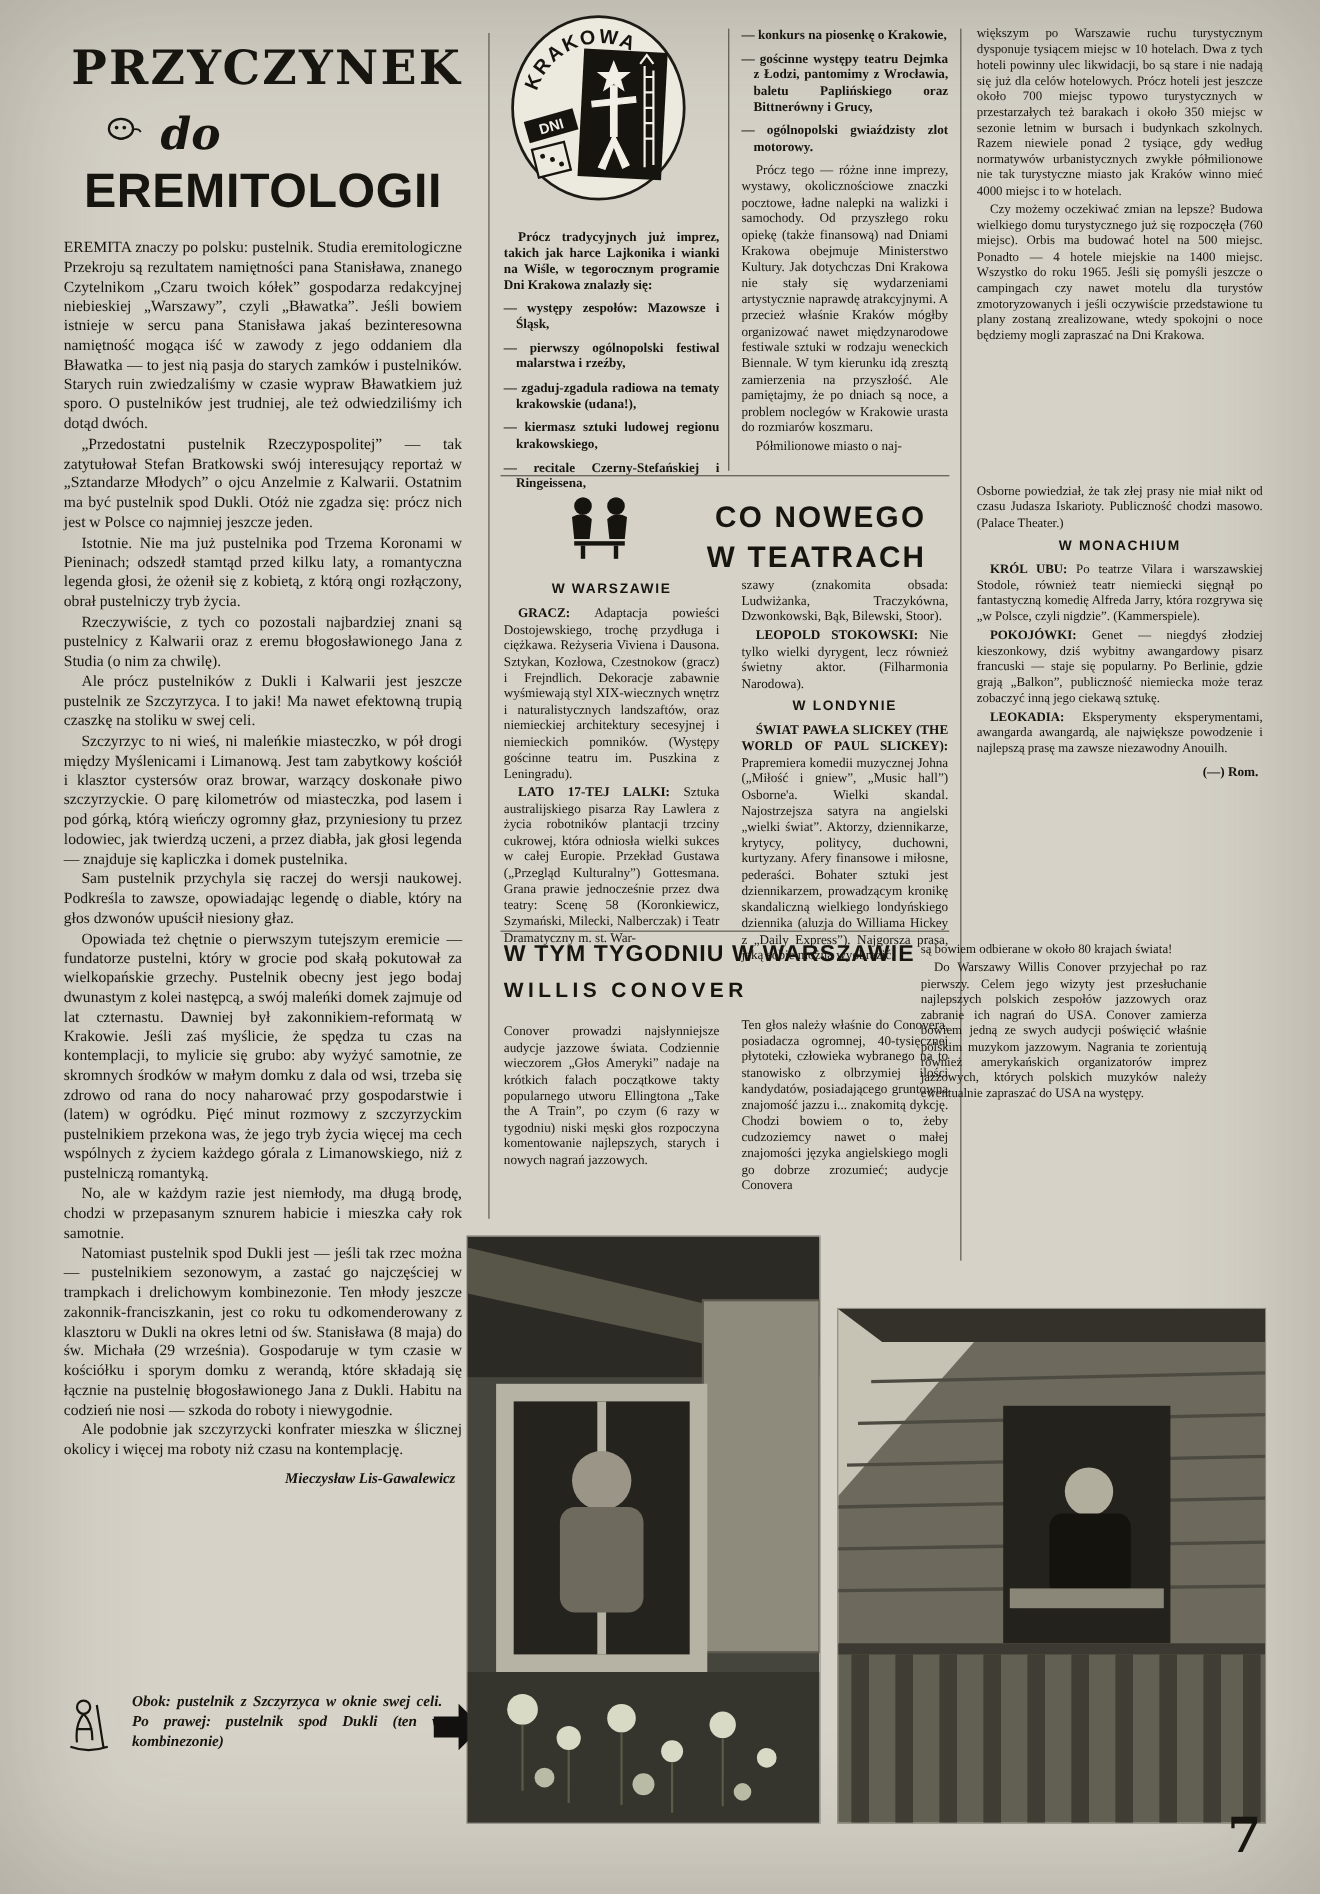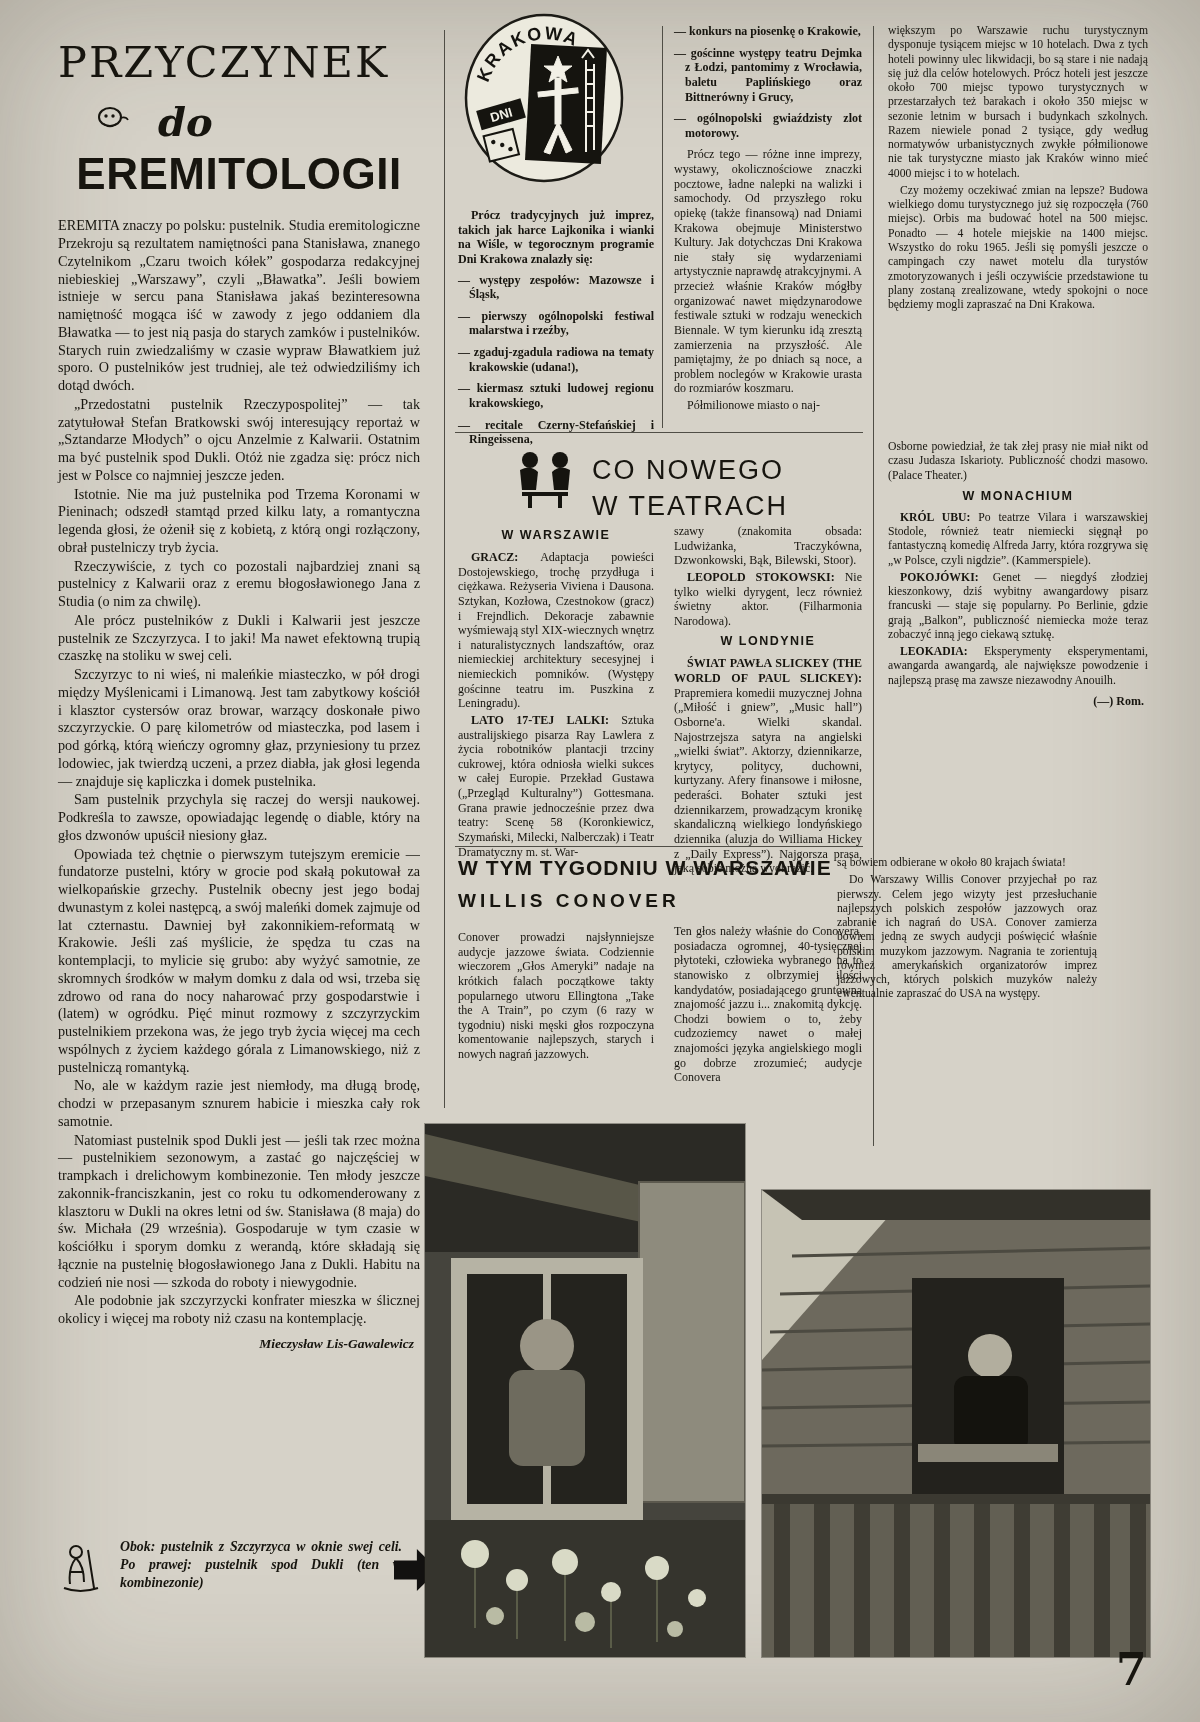--- a/index.html
+++ b/index.html
@@ -4,22 +4,22 @@
 <style>
   *{margin:0;padding:0;box-sizing:border-box}
   html,body{width:1200px;height:1722px}
   body{position:relative;background:#d6d2c8;font-family:"Liberation Serif",serif;color:#17150f;overflow:hidden}
   .page{position:absolute;inset:0;box-shadow:inset 0 0 140px rgba(60,55,40,.28);}
   .vrule{position:absolute;width:1px;background:#504e46}
   .hrule{position:absolute;height:1px;background:#504e46}
 
   
   .article{position:absolute;left:58px;top:40px;width:362px}
-  .t1{font-family:"DejaVu Serif",serif;font-weight:400;font-size:43px;letter-spacing:2px;text-align:left;line-height:1.05}
-  .title-row{display:flex;align-items:center;gap:28px;margin:8px 0 2px 38px;height:56px}
+  .t1{font-family:"DejaVu Serif",serif;font-weight:700;font-size:43px;letter-spacing:2px;text-align:right;line-height:1.05}
+  .title-row{display:flex;align-items:center;gap:16px;margin:8px 0 2px 38px;height:56px}
   .t2{font-family:"DejaVu Serif",serif;font-style:italic;font-weight:700;font-size:40px}
   .t3{font-family:"Liberation Sans",sans-serif;font-weight:700;font-size:44px;letter-spacing:.5px;text-align:center;line-height:1.05;margin-top:2px}
   .article .body{margin-top:20px}
   .body p{font-size:14.2px;line-height:1.25;text-align:justify;text-indent:16px;margin-bottom:1px}
   .body p:first-child{text-indent:0}
   .author{margin-top:8px;text-align:right;font-style:italic;font-weight:700;font-size:13.5px;padding-right:6px}
 
   
   .caption-block{position:absolute;left:60px;top:1538px;width:380px}
   .caption-icon{position:absolute;left:0;top:4px}
@@ -32,22 +32,22 @@
   .small p{font-size:12px;line-height:1.22;text-align:justify;text-indent:13px;margin-bottom:2px}
   .xs p{font-size:11.7px;line-height:1.22;text-align:justify;text-indent:12px;margin-bottom:3px}
   .cont p:first-child{text-indent:0}
   .list p{text-indent:-11px !important;padding-left:11px;margin-bottom:7px}
   .boldcol p,.boldcol .intro{font-weight:700}
   .intro{font-size:12px;line-height:1.22;text-align:justify;text-indent:13px;margin-bottom:6px}
   .colhead{text-align:center;font-family:"Liberation Sans",sans-serif;font-weight:700;font-size:12.5px;letter-spacing:1.5px;margin:6px 0 8px}
   .signature{margin-top:6px;text-align:right;font-weight:700;font-size:12px;padding-right:4px}
 
   
-  .theatre-head{position:absolute;left:592px;top:452px;width:250px;text-align:left;
-    font-family:"Liberation Sans",sans-serif;font-weight:400;font-size:27px;letter-spacing:2px;line-height:1.35}
+  .theatre-head{position:absolute;left:592px;top:452px;width:250px;text-align:right;
+    font-family:"Liberation Sans",sans-serif;font-weight:700;font-size:27px;letter-spacing:2px;line-height:1.35}
   .theatre-icon{position:absolute;left:514px;top:446px}
 
   
   .conover-title{position:absolute;left:458px;top:856px;width:405px;font-family:"Liberation Sans",sans-serif;font-weight:700;font-size:21px;letter-spacing:1px}
   .conover-sub{position:absolute;left:458px;top:890px;font-family:"Liberation Sans",sans-serif;font-weight:700;font-size:19px;letter-spacing:4px}
 
   
   .logo{position:absolute;left:462px;top:12px;width:164px;height:172px}
 
   

